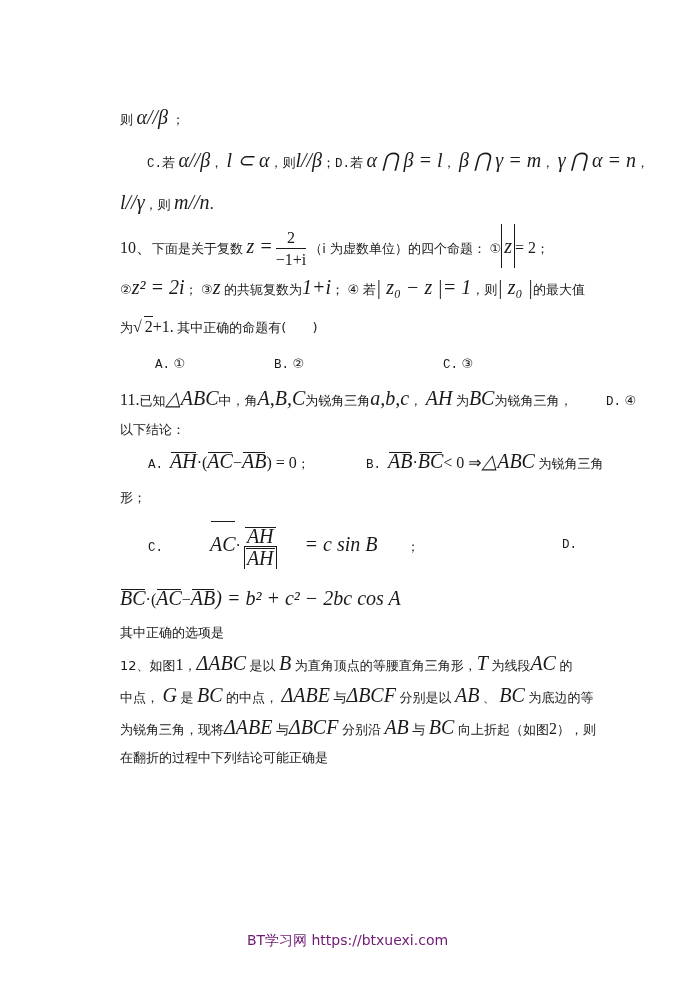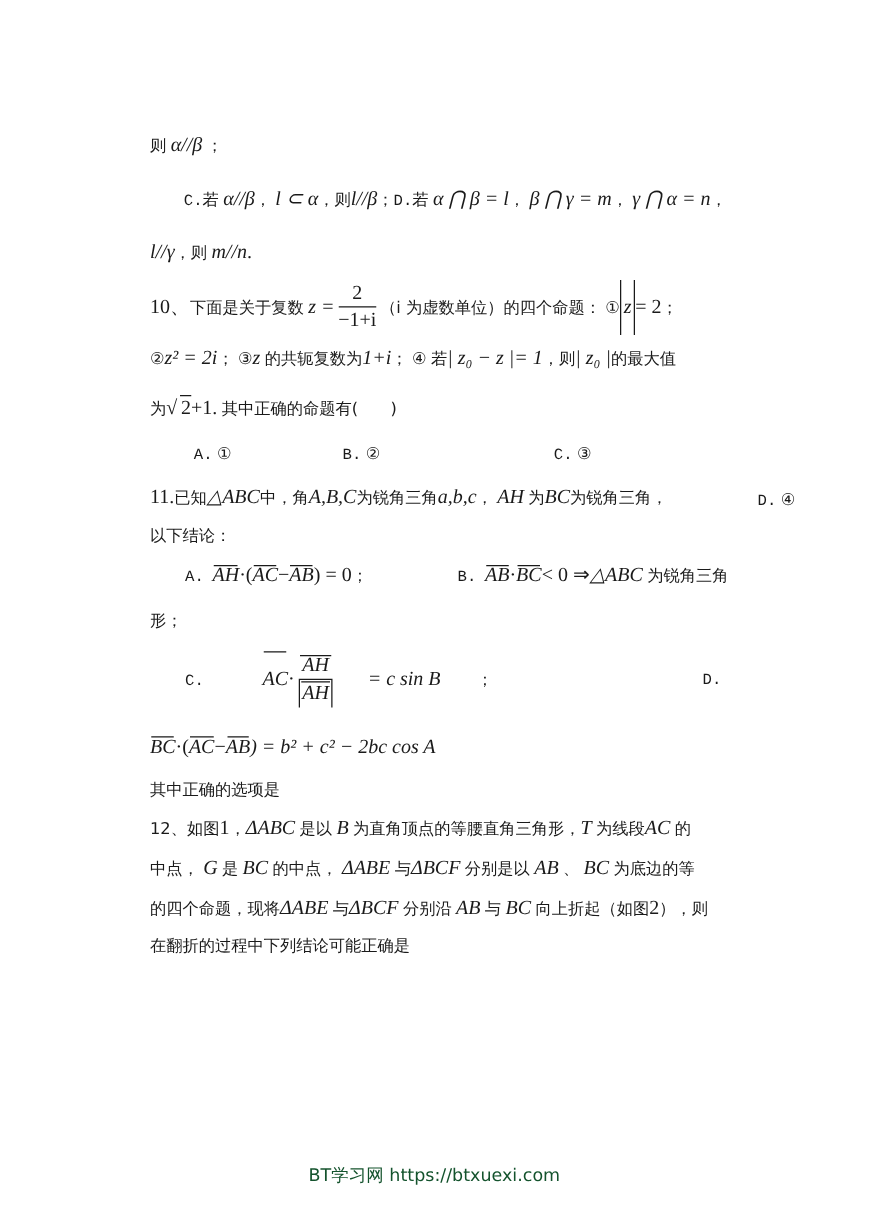--- a/index.html
+++ b/index.html
@@ -2,37 +2,37 @@
 <html><head>
   <meta charset="utf-8">
   <style>
     html, body { margin: 0; padding: 0; background: #ffffff; }
     body {
       width: 695px; height: 982px; position: relative; overflow: hidden;
       font-family: "Liberation Serif", "DejaVu Serif", serif;
       color: #1a1a1a; font-size: 14px;
     }
     .line { position: absolute; white-space: nowrap; line-height: 20px; }
-    .m { font-style: italic; font-family: "Liberation Serif", serif; font-size: 16px; }
+    .m { font-style: italic; font-family: "Liberation Serif", serif; font-size: 20px; }
     .r { font-family: "Liberation Serif", serif; font-size: 16px; }
     .cn { font-family: "DejaVu Sans", sans-serif; font-size: 13px; }
     .opt { font-family: "Liberation Mono", monospace; font-size: 12.5px; }
     .vec { position: relative; display: inline-block; }
     .vec::before {
       content: ""; position: absolute; left: 1px; right: 1px; top: 1px;
       border-top: 1px solid #1a1a1a;
     }
     .frac { display: inline-block; vertical-align: middle; text-align: center; margin: 0 3px; }
     .frac .num { display: block; border-bottom: 1px solid #1a1a1a; padding: 0 2px; line-height: 20px; }
     .frac .den { display: block; line-height: 22px; }
     .sqrt { display: inline-block; border-top: 1px solid #1a1a1a; padding-left: 1px; margin-left: 2px; }
     .abs { display: inline-block; border-left: 1px solid #1a1a1a; border-right: 1px solid #1a1a1a; padding: 0 2px; }
     .watermark {
       position: absolute; left: 0; right: 0; top: 932px; text-align: center;
-      font-family: "DejaVu Sans", sans-serif; font-size: 14px; color: #14532d;
+      font-family: "DejaVu Sans", sans-serif; font-size: 14px; color: #701a75;
     }
   </style>
 </head>
 <body>
 
 <div class="line" style="left:120px; top:107px;">
   <span class="cn">则</span>
   <span class="m">α//β</span>
   <span class="cn">；</span>
 </div>
@@ -145,21 +145,21 @@
   <span class="cn">的中点，</span>
   <span class="m">ΔABE</span>
   <span class="cn">与</span><span class="m">ΔBCF</span>
   <span class="cn">分别是以</span>
   <span class="m">AB</span>
   <span class="cn">、</span>
   <span class="m">BC</span>
   <span class="cn">为底边的等</span>
 </div>
 <div class="line" style="left:120px; top:717px;">
-  <span class="cn">的四个命题，现将</span><span class="m">ΔABE</span>
+  <span class="cn">为锐角三角，现将</span><span class="m">ΔABE</span>
   <span class="cn">与</span><span class="m">ΔBCF</span>
   <span class="cn">分别沿</span>
   <span class="m">AB</span>
   <span class="cn">与</span>
   <span class="m">BC</span>
   <span class="cn">向上折起（如图</span><span class="r">2</span><span class="cn">），则</span>
 </div>
 <div class="line" style="left:120px; top:748px;">
   <span class="cn">在翻折的过程中下列结论可能正确是</span>
 </div>

